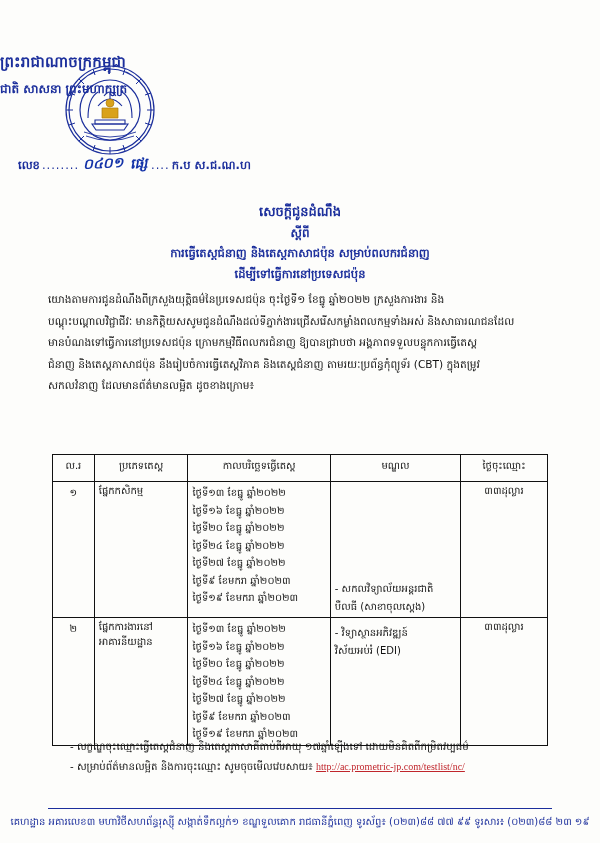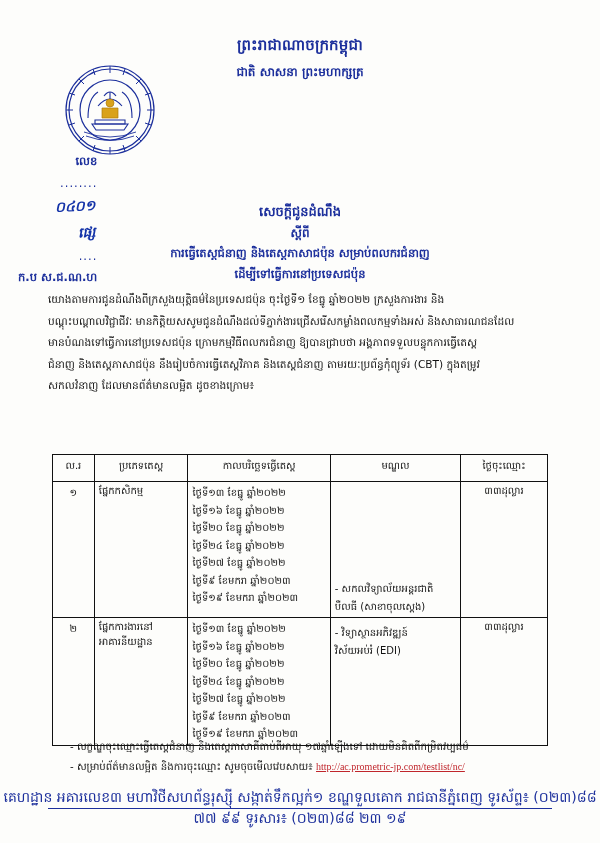--- a/index.html
+++ b/index.html
@@ -17,22 +17,22 @@
   .page {
     position: relative;
     width: 600px;
     height: 843px;
     box-sizing: border-box;
     background: #fdfdfb;
   }
 
   
   .header {
-    text-align: center;
-    padding-top: 34px;
+    text-align: left;
+    padding-top: 51px;
   }
   .kingdom {
     color: #1c2f9c;
     font-size: 15px;
     font-weight: bold;
     letter-spacing: 0.2px;
     line-height: 1.5;
   }
   .motto {
     color: #1c2f9c;
@@ -63,21 +63,20 @@
     line-height: 1.7;
   }
   .numline {
     color: #1c2f9c;
     font-size: 11.5px;
     font-weight: bold;
     display: flex;
     align-items: flex-end;
     gap: 2px;
     white-space: nowrap;
-    flex-direction: column;
   }
   .dots {
     letter-spacing: 1px;
     font-weight: normal;
   }
   .handwritten {
     font-family: "DejaVu Serif", serif;
     color: #1433a8;
     font-size: 14px;
     font-style: italic;
@@ -169,21 +168,21 @@
   }
 
   
   .footer {
     position: absolute;
     left: 0;
     bottom: 14px;
     width: 600px;
     text-align: center;
     color: #1c2f9c;
-    font-size: 14px;
+    font-size: 10px;
     line-height: 1.5;
   }
   .footrule {
     position: absolute;
     left: 48px;
     bottom: 34px;
     width: 504px;
     height: 1px;
     background: #1c2f9c;
   }

